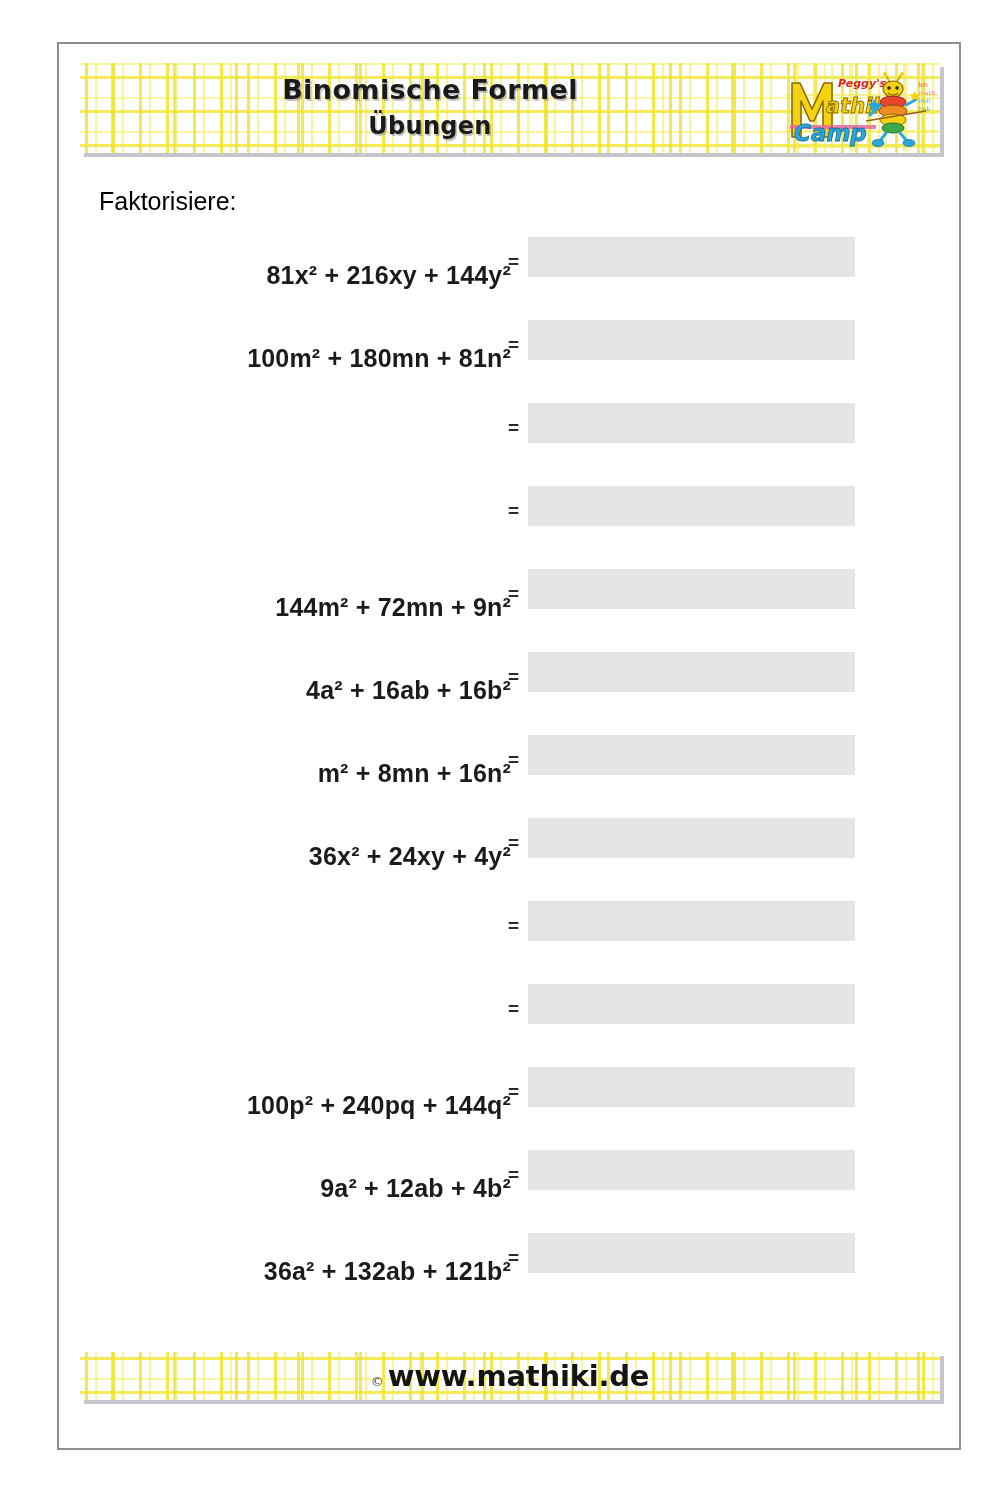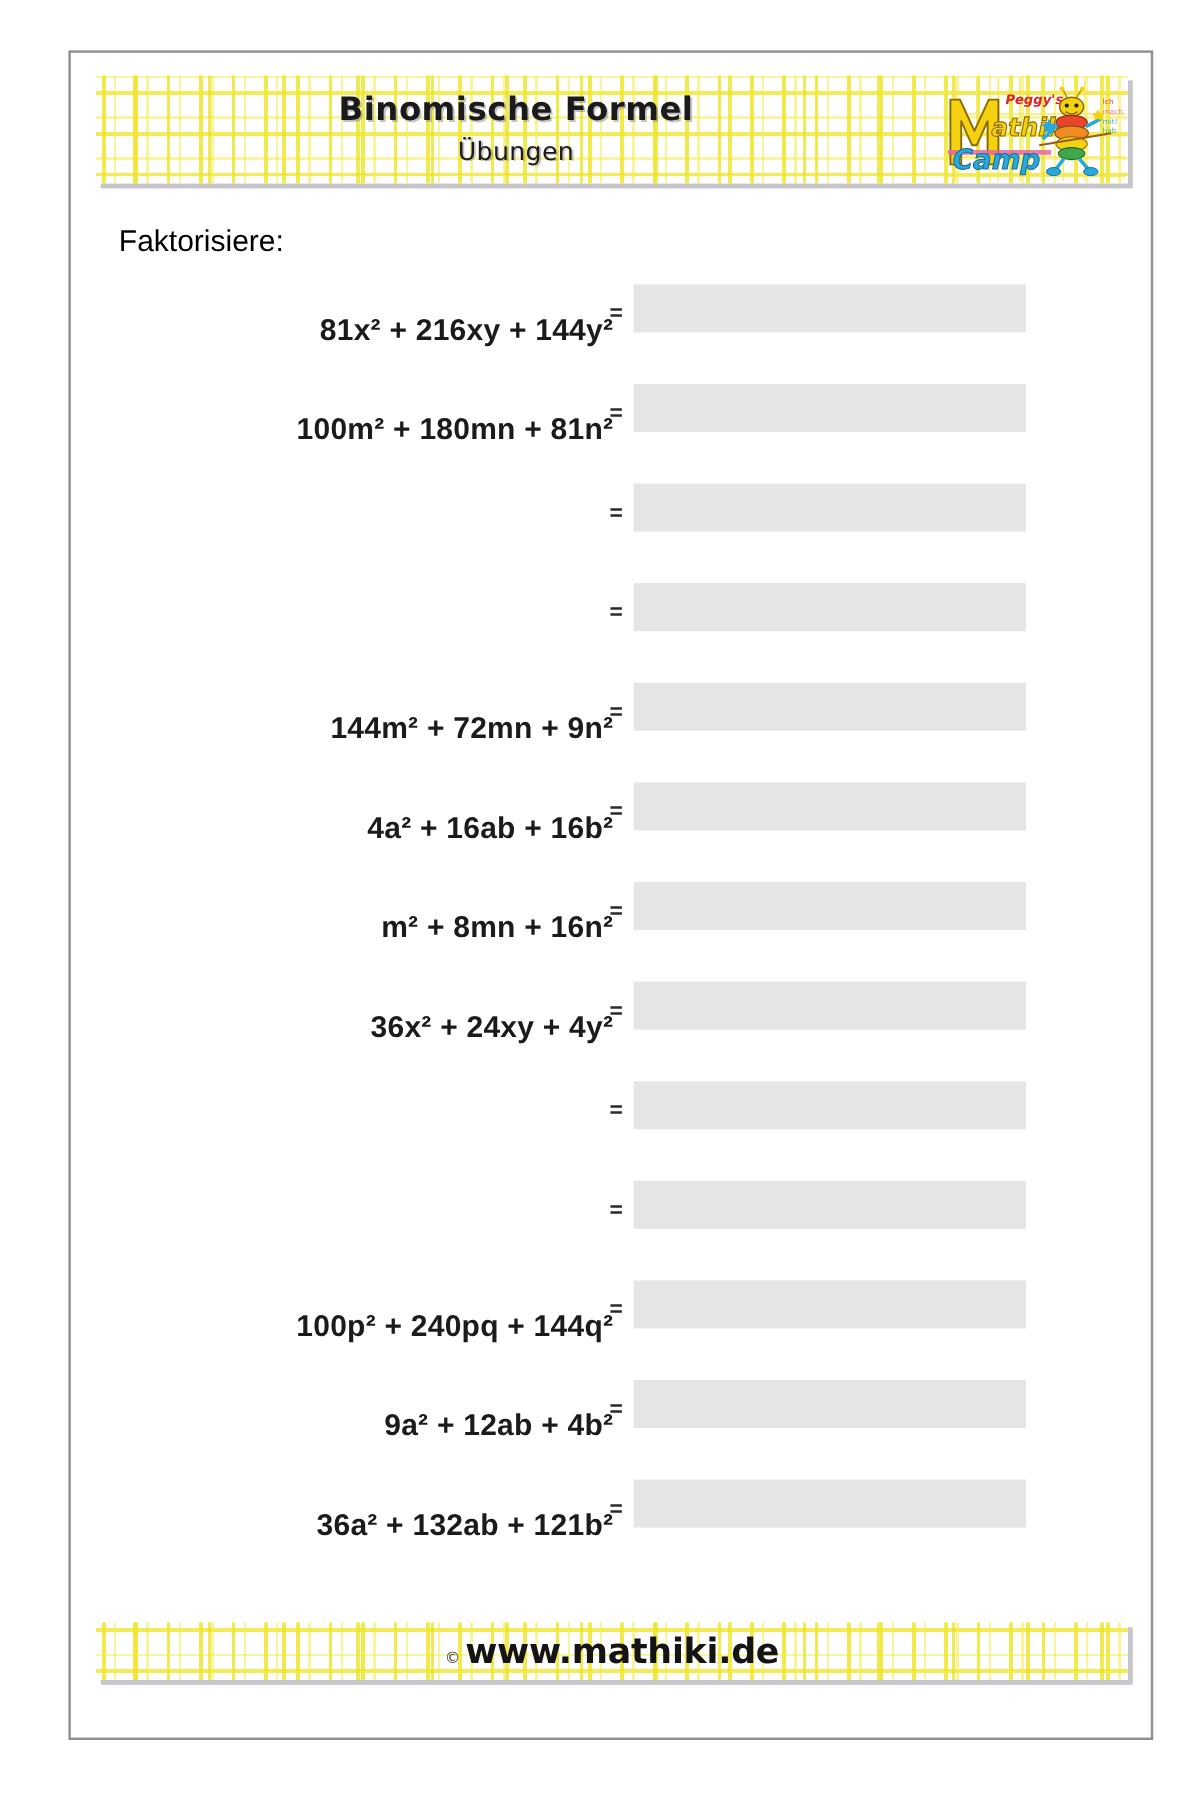--- a/index.html
+++ b/index.html
@@ -72,22 +72,22 @@
     font-size: 27px;
     font-weight: bold;
     color: #1a1a1a;
     letter-spacing: 0.4px;
     text-shadow: 1.5px 1.5px 0 rgba(120,120,130,0.45);
     line-height: 1.12;
     text-align: center;
   }
   #worksheet-subtitle {
     font-family: "DejaVu Sans", sans-serif;
-    font-size: 21px;
-    font-weight: normal;
+    font-size: 24px;
+    font-weight: bold;
     color: #1a1a1a;
     letter-spacing: 0.3px;
     text-shadow: 1.5px 1.5px 0 rgba(120,120,130,0.45);
     line-height: 1.2;
     margin-top: 6px;
   }
 
   
   #brand-logo {
     position: absolute;

